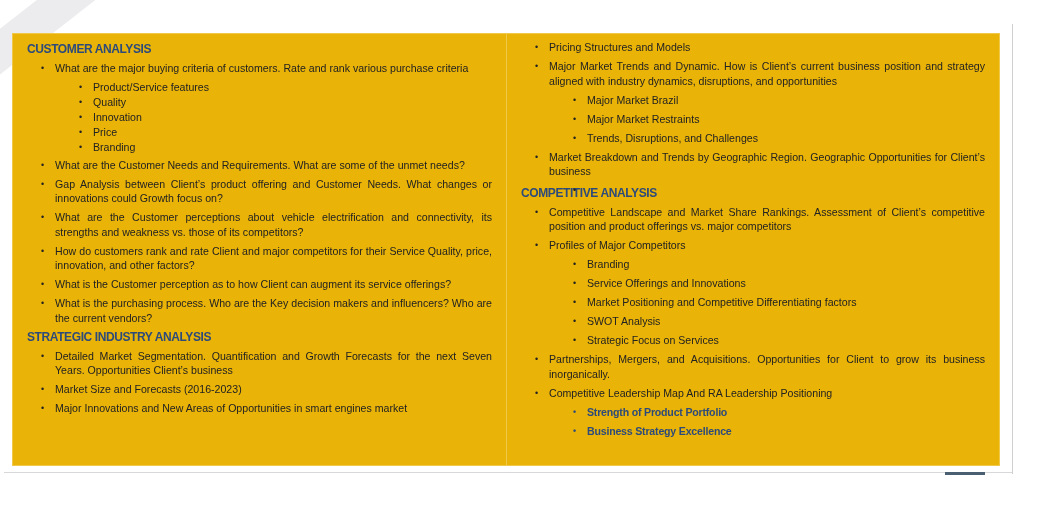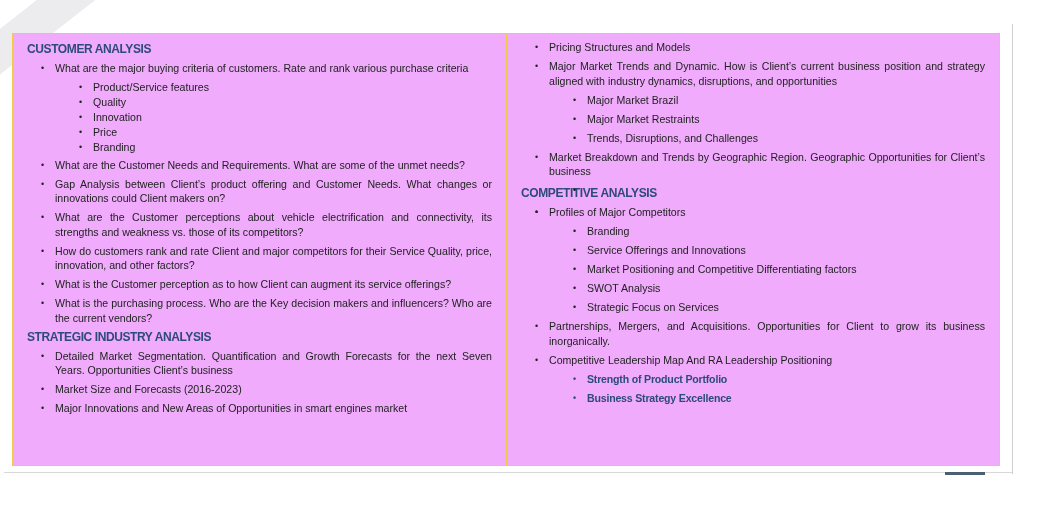--- a/index.html
+++ b/index.html
@@ -5,21 +5,21 @@
   html, body { margin:0; padding:0; background:#ffffff; }
   body { width:1062px; height:513px; position:relative; overflow:hidden;
          font-family:"Liberation Sans", sans-serif; }
   .deco { position:absolute; left:0; top:0; width:120px; height:120px; overflow:hidden; }
   .deco .stripe { position:absolute; left:-40px; top:60px; width:200px; height:36px;
                   background:#ececee; transform:rotate(-38deg); transform-origin:left top; }
   .frame-line-right { position:absolute; left:1012px; top:24px; width:1px; height:450px; background:#cfcfd2; }
   .frame-line-bottom { position:absolute; left:4px; top:472px; width:1008px; height:1px; background:#d8d8db; }
   .bottom-tab { position:absolute; left:945px; top:472px; width:40px; height:3px; background:#4a6072; }
   .panel { position:absolute; left:12px; top:33px; width:988px; height:433px;
-           background:#f0abfc; border:1px solid #f0c94a; box-sizing:border-box; display:flex; }
+           background:#eab308; border:1px solid #f0c94a; box-sizing:border-box; display:flex; }
   .col { box-sizing:border-box; height:100%; }
   .col-left { width:494px; border-right:1px solid #f0c94a; padding:8px 14px 0 14px; }
   .col-right { flex:1; padding:6px 14px 0 14px; }
   .heading { color:#2d4b7a; font-weight:bold; font-size:12px; letter-spacing:-0.4px;
              margin:0 0 4px 0; line-height:15px; }
   ul { list-style:none; margin:0; padding:0; }
   li { position:relative; font-size:10.6px; color:#222; line-height:14.5px;
        text-align:justify; }
   li.l1 { padding-left:28px; margin-bottom:4.5px; }
   li.l2 { padding-left:66px; margin-bottom:0.5px; }
@@ -43,21 +43,21 @@
   <div class="col col-left">
     <div class="heading">CUSTOMER ANALYSIS</div>
     <ul>
       <li class="l1"><span class="bullet">•</span><span>What are the major buying criteria of customers. Rate and rank various purchase criteria</span></li>
       <li class="l2"><span class="bullet">•</span><span>Product/Service features</span></li>
       <li class="l2"><span class="bullet">•</span><span>Quality</span></li>
       <li class="l2"><span class="bullet">•</span><span>Innovation</span></li>
       <li class="l2"><span class="bullet">•</span><span>Price</span></li>
       <li class="l2" style="margin-bottom:3px"><span class="bullet">•</span><span>Branding</span></li>
       <li class="l1"><span class="bullet">•</span><span>What are the Customer Needs and Requirements. What are some of the unmet needs?</span></li>
-      <li class="l1"><span class="bullet">•</span><span>Gap Analysis between Client’s product offering and Customer Needs. What changes or innovations could Client makers on?</span></li>
+      <li class="l1"><span class="bullet">•</span><span>Gap Analysis between Client’s product offering and Customer Needs. What changes or innovations could Growth focus on?</span></li>
       <li class="l1"><span class="bullet">•</span><span>What are the Customer perceptions about vehicle electrification and connectivity, its strengths and weakness vs. those of its competitors?</span></li>
       <li class="l1"><span class="bullet">•</span><span>How do customers rank and rate Client and major competitors for their Service Quality, price, innovation, and other factors?</span></li>
       <li class="l1"><span class="bullet">•</span><span>What is the Customer perception as to how Client can augment its service offerings?</span></li>
       <li class="l1"><span class="bullet">•</span><span>What is the purchasing process. Who are the Key decision makers and influencers? Who are the current vendors?</span></li>
     </ul>
     <div class="heading">STRATEGIC INDUSTRY ANALYSIS</div>
     <ul>
       <li class="l1"><span class="bullet">•</span><span>Detailed Market Segmentation. Quantification and Growth Forecasts for the next Seven Years. Opportunities Client’s business</span></li>
       <li class="l1"><span class="bullet">•</span><span>Market Size and Forecasts (2016-2023)</span></li>
       <li class="l1"><span class="bullet">•</span><span>Major Innovations and New Areas of Opportunities in smart engines market</span></li>
@@ -69,21 +69,21 @@
       <li class="l1"><span class="bullet">•</span><span>Pricing Structures and Models</span></li>
       <li class="l1"><span class="bullet">•</span><span>Major Market Trends and Dynamic. How is Client’s current business position and strategy aligned with industry dynamics, disruptions, and opportunities</span></li>
       <li class="l2"><span class="bullet">•</span><span>Major Market Brazil</span></li>
       <li class="l2"><span class="bullet">•</span><span>Major Market Restraints</span></li>
       <li class="l2"><span class="bullet">•</span><span>Trends, Disruptions, and Challenges</span></li>
       <li class="l1"><span class="bullet">•</span><span>Market Breakdown and Trends by Geographic Region. Geographic Opportunities for Client’s business</span></li>
       <li class="l2"><span class="bullet">•</span></li>
     </ul>
     <div class="heading" style="margin-top:7px">COMPETITIVE ANALYSIS</div>
     <ul>
-      <li class="l1"><span class="bullet">•</span></li>
+      <li class="l1"><span class="bullet">•</span><span>Competitive Landscape and Market Share Rankings. Assessment of Client’s competitive position and product offerings vs. major competitors</span></li>
       <li class="l1"><span class="bullet">•</span><span>Profiles of Major Competitors</span></li>
       <li class="l2"><span class="bullet">•</span><span>Branding</span></li>
       <li class="l2"><span class="bullet">•</span><span>Service Offerings and Innovations</span></li>
       <li class="l2"><span class="bullet">•</span><span>Market Positioning and Competitive Differentiating factors</span></li>
       <li class="l2"><span class="bullet">•</span><span>SWOT Analysis</span></li>
       <li class="l2"><span class="bullet">•</span><span>Strategic Focus on Services</span></li>
       <li class="l1"><span class="bullet">•</span><span>Partnerships, Mergers, and Acquisitions. Opportunities for Client to grow its business inorganically.</span></li>
       <li class="l1"><span class="bullet">•</span><span>Competitive Leadership Map And RA Leadership Positioning</span></li>
       <li class="l2 hl"><span class="bullet">•</span><span>Strength of Product Portfolio</span></li>
       <li class="l2 hl"><span class="bullet">•</span><span>Business Strategy Excellence</span></li>

